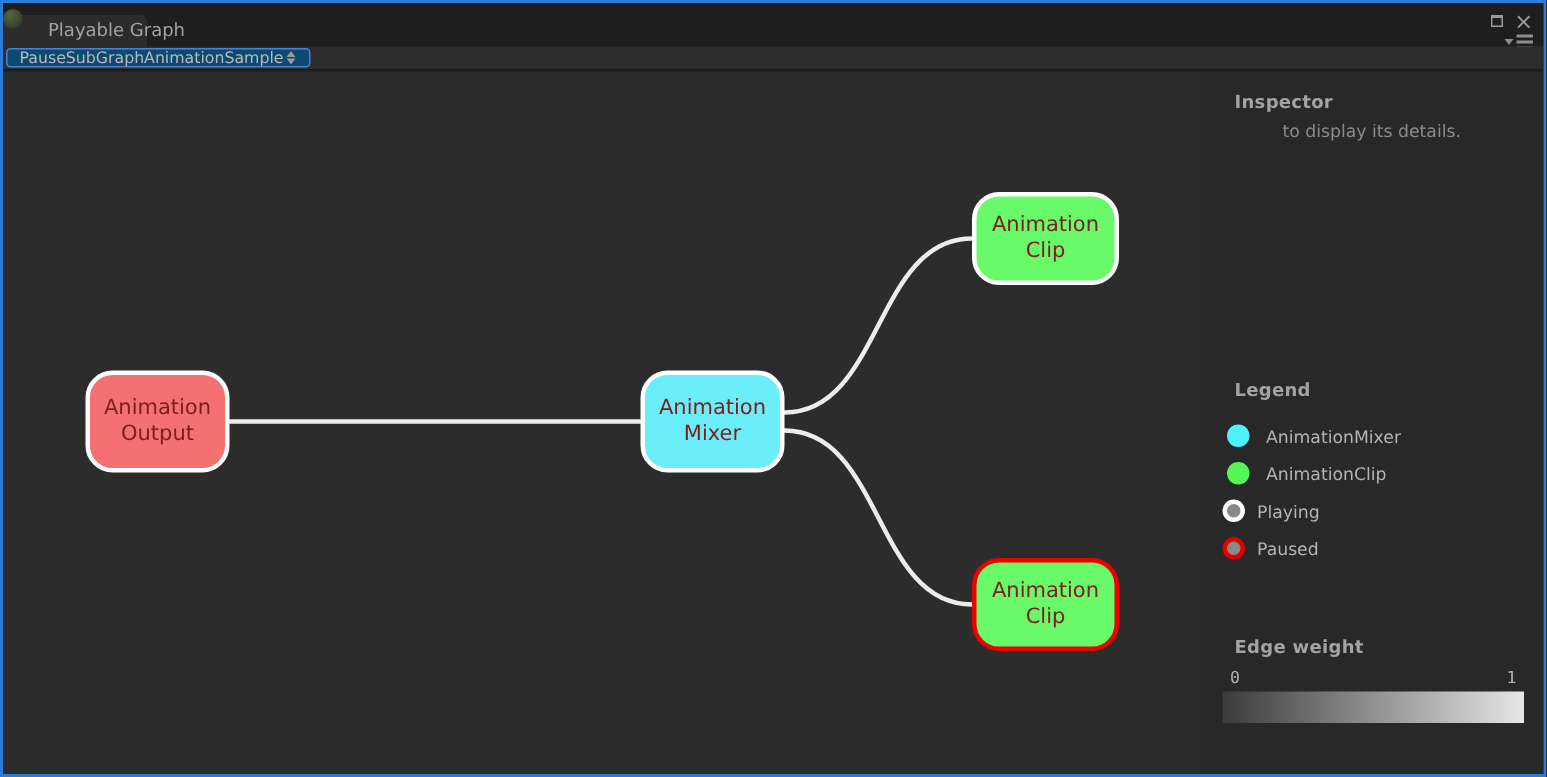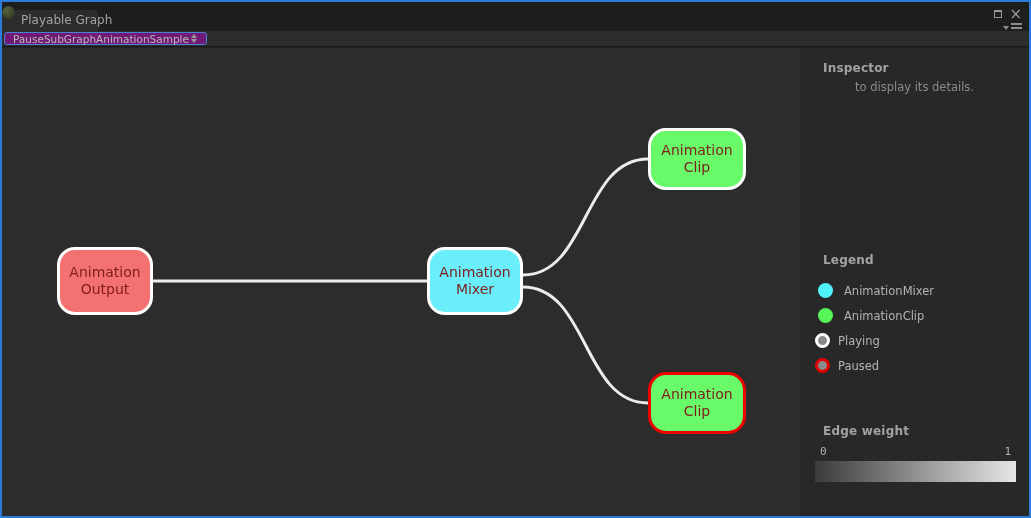--- a/index.html
+++ b/index.html
@@ -10,21 +10,21 @@
     position:relative; width:1031px; height:518px;
     border:2px solid #2b7cd9; background:#222;
     overflow:hidden;
   }
 
   
   .titlebar { position:absolute; top:0; left:0; right:0; height:29px; background:#1e1e1e; }
   .tab {
     position:absolute; left:0; bottom:0; width:96px; height:21px;
     background:#2c2c2c; border-radius:4px 4px 0 0;
-    color:#a2a2a2; font-size:12px; line-height:21px; padding-left:19px;
+    color:#a2a2a2; font-size:12px; line-height:21px; padding-left:30px;
     white-space:nowrap; cursor:default;
   }
   .tab-icon {
     position:absolute; left:0; top:4px; width:13px; height:13px; border-radius:50%;
     background:radial-gradient(circle at 35% 30%, #55643f, #36402a 70%);
     z-index:2;
   }
   .win-controls { position:absolute; top:7px; right:7px; display:flex; align-items:center; gap:7px; }
   .btn-max {
     width:8px; height:8px; border:1px solid #9a9a9a; border-top:2px solid #9a9a9a;
@@ -36,21 +36,21 @@
   .menu-bars { display:flex; flex-direction:column; gap:2px; }
   .menu-bars i { display:block; width:11px; height:2px; background:#8d8d8d; }
 
   
   .toolbar {
     position:absolute; top:29px; left:0; right:0; height:16px;
     background:#2d2d2d; border-bottom:1px solid #191919;
   }
   .graph-selector {
     position:absolute; left:2px; top:1px; width:203px; height:13px;
-    background:#701a75; border:1px solid #4a80d6; border-radius:3px;
+    background:#0c4a6e; border:1px solid #4a80d6; border-radius:3px;
     display:flex; align-items:center; padding:0 8px;
     color:#b9b9b9; font-size:10.5px; cursor:pointer; white-space:nowrap;
   }
   .dd-arrows { margin-left:auto; display:flex; flex-direction:column; gap:1px; padding-right:1px; }
   .dd-arrows .up { width:0; height:0; border-left:3px solid transparent; border-right:3px solid transparent; border-bottom:4px solid #9a9a9a; }
   .dd-arrows .down { width:0; height:0; border-left:3px solid transparent; border-right:3px solid transparent; border-top:4px solid #9a9a9a; }
 
   
   .content { position:absolute; top:46px; left:0; right:0; bottom:0; }
   .graph-canvas { position:absolute; left:0; top:0; width:798px; height:468px; background:#2c2c2c; }

